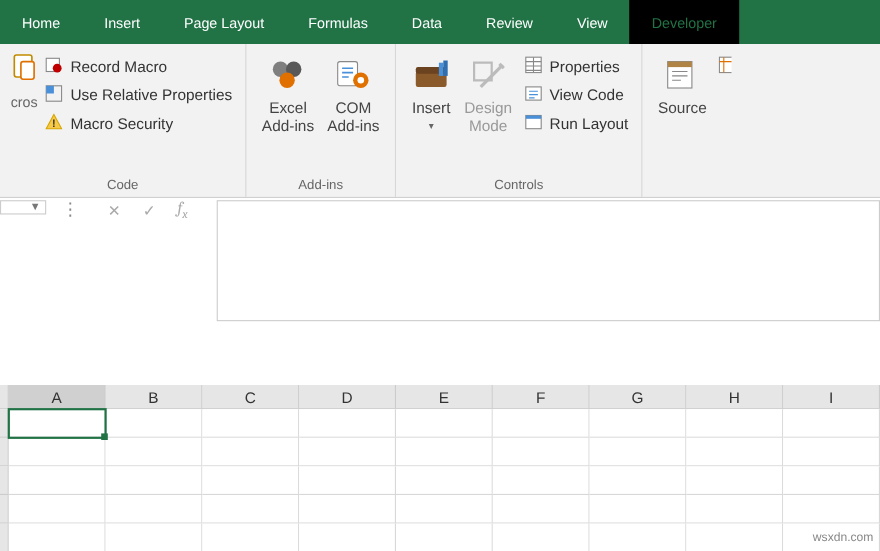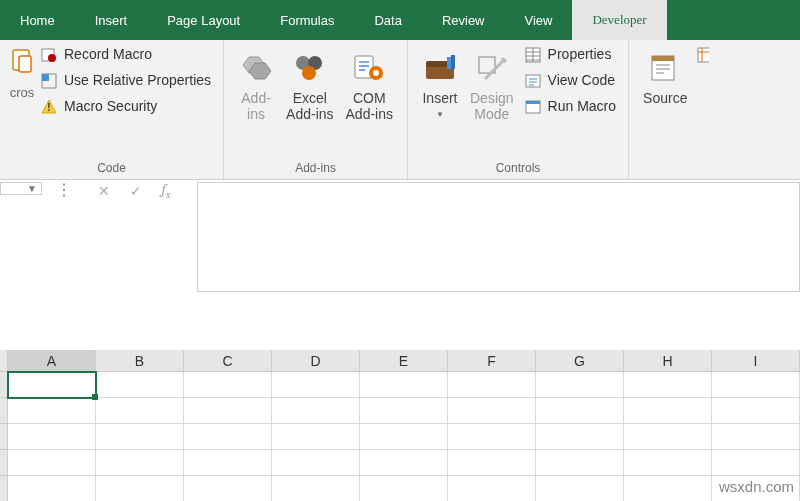--- a/index.html
+++ b/index.html
@@ -1,29 +1,29 @@
 <!DOCTYPE html>
 <html><head>
   <meta charset="utf-8">
   <style>
     * { margin:0; padding:0; box-sizing:border-box; }
     body { font-family:"Segoe UI",Arial,sans-serif; font-size:14px; background:#fff; color:#333; width:800px; height:501px; overflow:hidden; position:relative; }
     .tabbar { display:flex; height:40px; background:#217346; align-items:stretch; }
     .tab { color:#fff; padding:0 20px; display:flex; align-items:center; cursor:pointer; font-size:13px; }
-    .tab.active { background:#e5e5e5; color:#217346;font-family:Liberation Serif, serif; }
+    .tab.active { background:#000000; color:#217346; }
     .ribbon { display:flex; height:140px; background:#f2f2f2; border-bottom:1px solid #d0d0d0; }
     .group { display:flex; flex-direction:column; border-right:1px solid #d8d8d8; padding:4px 8px 2px; }
     .group-body { flex:1; display:flex; align-items:flex-start; }
     .group-label { text-align:center; font-size:12px; color:#666; padding:2px 0;margin-top:12px; }
     .big-btn { display:flex; flex-direction:column; align-items:center; justify-content:flex-end; width:auto; padding:6px 6px 0; text-align:center; cursor:pointer; font-size:14px; color:#444; }
     .big-btn.disabled { color:#999; }
     .big-btn .icon { width:36px; height:36px; margin-bottom:4px; display:flex; align-items:center; justify-content:center; }
     .big-btn span.lbl { line-height:16px; min-height:32px; display:flex; flex-direction:column; justify-content:flex-start; }
     .small-list { display:flex; flex-direction:column; gap:4px; padding:2px 4px 0 4px; }
-    .small-btn { display:flex; align-items:flex-start; gap:6px; cursor:pointer; font-size:14px; color:#333; white-space:nowrap; height:22px; }
+    .small-btn { display:flex; align-items:flex-end; gap:6px; cursor:pointer; font-size:14px; color:#333; white-space:nowrap; height:22px; }
     .small-btn .sicon { width:18px; height:18px; display:flex; align-items:center; justify-content:center; }
     .group-left-icon { width:28px; display:flex; flex-direction:column; align-items:center; padding-top:4px; }
     .macros-frag { font-size:13px; color:#666; }
     .namebox { width:42px; border:1px solid #ccc; background:#fff; display:flex; align-items:center; justify-content:flex-end; padding-right:4px; position:relative; margin:2px 4px 2px 0; }
     .namebox .dd { color:#777; font-size:10px; }
     .fx-dots { display:flex; align-items:center; padding:0 10px; color:#888; font-size:16px; }
     .fx-btns { display:flex; align-items:center; gap:20px; padding:0 16px; }
     .fx-btns span { color:#aaa; cursor:pointer; }
     .fx-label { font-style:italic; font-family:"Cambria",serif; font-size:15px; color:#555; padding-right:10px; }
     .fx-area { flex:1; background:#fff; border:1px solid #ccc; margin:2px 0; height:110px; }
@@ -31,21 +31,21 @@
     .sheet { position:absolute; top:350px; left:0; right:0; bottom:0; }
     .col-headers { display:flex; height:22px; background:#e6e6e6; border-bottom:1px solid #ccc; }
     .corner { width:44px; background:#e6e6e6; border-right:1px solid #ccc; }
     .ch { flex:0 0 88px; display:flex; align-items:center; justify-content:center; border-right:1px solid #ccc; font-size:14px; background:#e6e6e6; color:#333; }
     .ch.sel { background:#d0d0d0; }
     .row { display:flex; height:26px; }
     .rh { width:44px; border-right:1px solid #ccc; border-bottom:1px solid #ccc; background:#e6e6e6; }
     .cell { flex:0 0 88px; border-right:1px solid #d8d8d8; border-bottom:1px solid #d8d8d8; background:#fff; }
     .cell.active { outline:2px solid #217346; outline-offset:-1px; position:relative; }
     .cell.active::after { content:''; position:absolute; right:-3px; bottom:-3px; width:6px; height:6px; background:#217346; }
-    .watermark { position:absolute; right:6px; bottom:6px; font-size:15px; color:#888; }
+    .watermark { position:absolute; right:6px; bottom:6px; font-size:11px; color:#888; }
   </style>
 </head>
 <body>
 
 <div class="tabbar">
   <div class="tab">Home</div>
   <div class="tab">Insert</div>
   <div class="tab">Page Layout</div>
   <div class="tab">Formulas</div>
   <div class="tab">Data</div>
@@ -95,32 +95,20 @@
             </span>
           <span>Macro Security</span>
         </div>
       </div>
     </div>
     <div class="group-label">Code</div>
   </div>
 
   <div class="group">
     <div class="group-body">
-      <div class="big-btn disabled">
-        <span class="icon">
-            <svg width="34" height="30">
-              <polygon points="10,4 20,4 26,12 20,20 10,20 4,12" fill="#bfbfbf" stroke="#999"></polygon>
-              <polygon points="16,10 26,10 32,18 26,26 16,26 10,18" fill="#a6a6a6" stroke="#888"></polygon>
-            </svg>
-          </span>
-        <span class="lbl">
-            <span>Add-</span>
-            <span>ins</span>
-          </span>
-      </div>
       <div class="big-btn">
         <span class="icon">
             <svg width="34" height="30">
               <circle cx="10" cy="10" r="7" fill="#7f7f7f"></circle>
               <circle cx="22" cy="10" r="7" fill="#595959"></circle>
               <circle cx="16" cy="20" r="7" fill="#e07000"></circle>
             </svg>
           </span>
         <span class="lbl">
             <span>Excel</span>
@@ -193,21 +181,21 @@
             </span>
           <span>View Code</span>
         </div>
         <div class="small-btn">
           <span class="sicon">
               <svg width="16" height="16">
                 <rect x="1" y="2" width="14" height="12" fill="#fff" stroke="#888"></rect>
                 <rect x="1" y="2" width="14" height="3" fill="#4a90d9"></rect>
               </svg>
             </span>
-          <span>Run Macro</span>
+          <span>Run Layout</span>
         </div>
       </div>
     </div>
     <div class="group-label">Controls</div>
   </div>
 
   <div class="group" style="border-right:none;">
     <div class="group-body">
       <div class="big-btn">
         <span class="icon">

